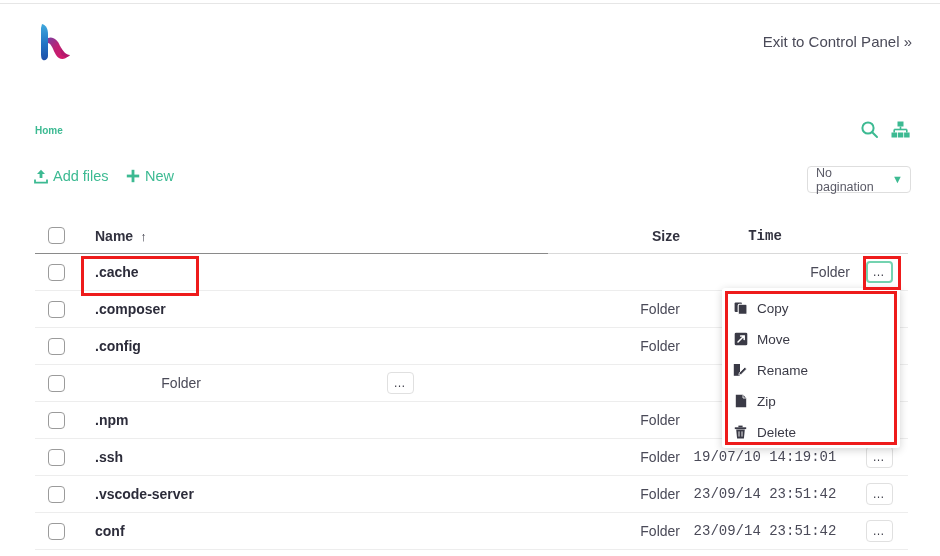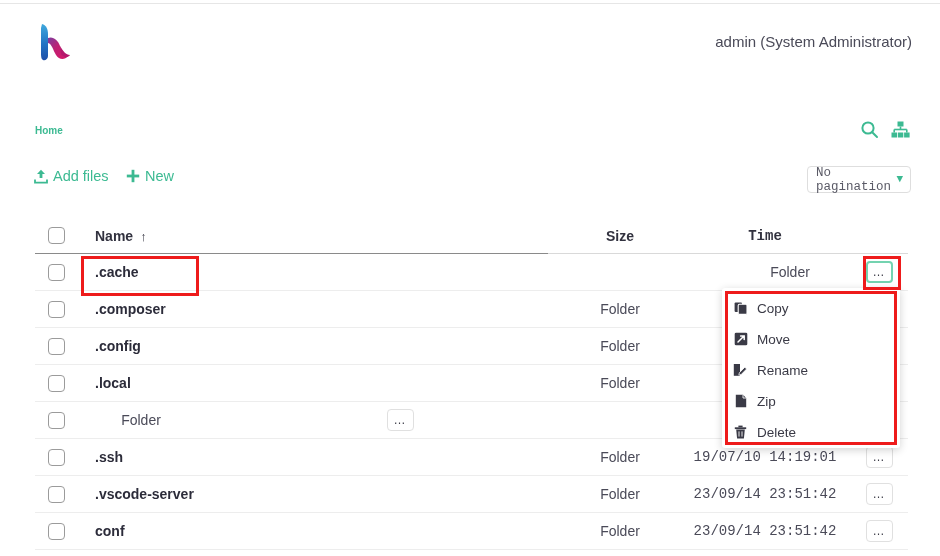--- a/index.html
+++ b/index.html
@@ -53,21 +53,21 @@
   }
   .act-addfiles { left: 34px; top: 6px; }
   .act-new { left: 126px; top: 6px; }
 
   .pagination-select {
     position: absolute; right: 29px; top: 4px;
     width: 104px; height: 27px;
     border: 1px solid #dedede; border-radius: 4px; background: #fff;
     display: flex; align-items: center; justify-content: space-between;
     padding: 0 7px 0 8px;
-    font-size: 12.5px; color: #5a5a66; cursor: pointer; font-family: Liberation Mono, monospace;
+    font-size: 12.5px; color: #5a5a66; cursor: pointer;
   }
   .chev { color: #3cba92; font-size: 11px; line-height: 1; }
 
   
   .table { position: absolute; left: 35px; top: 218px; width: 873px; }
   .thead {
     display: flex; align-items: center; height: 36px;
     border-bottom: 1px solid #8a8a8a;
     font-weight: bold; color: #32323f; font-size: 14px;
   }
@@ -75,21 +75,21 @@
     position: absolute; left: 513px; top: 35px; width: 360px; height: 1px;
     background: #d9d9d9;
   }
   .row {
     display: flex; align-items: center; height: 37px;
     border-bottom: 1px solid #ededed;
     font-size: 14px;
   }
   .c-check { width: 46px; flex: 0 0 46px; display: flex; align-items: center; padding-left: 13px; }
   .c-name  { flex: 1 1 auto; padding-left: 14px; }
-  .c-size  { width: 120px; flex: 0 0 120px; text-align: center; }
+  .c-size  { width: 120px; flex: 0 0 120px; text-align: right; }
   .c-time  { width: 170px; flex: 0 0 170px; text-align: center; font-family: Liberation Mono, monospace; }
   .c-act   { width: 58px; flex: 0 0 58px; display: flex; justify-content: center; }
 
   .thead .c-size, .thead .c-time { color: #32323f; }
   .row .c-name { font-weight: bold; color: #2c2c3a; }
   .row .c-size, .row .c-time { color: #4a4a58; font-weight: normal; }
 
   .cbox {
     width: 17px; height: 17px; border: 1px solid #9b9b9b;
     border-radius: 4px; background: #fff; cursor: pointer;
@@ -146,21 +146,21 @@
           <stop offset="45%" stop-color="#c01f72"></stop>
           <stop offset="100%" stop-color="#d6186a"></stop>
         </linearGradient>
       </defs>
       <path d="M8 6 C12 7 14 11 14 16 L14 38 C14 41 11 43 9 42 C7 41 7 38 7 35 L7 10 Z" fill="url(#gblue)"></path>
       <path d="M14 20 C19 18 24 22 26 28 C28 34 30 38 34 38 C31 42 25 42 22 37 C19 32 18 26 14 25 Z" fill="url(#gmag)"></path>
       <path d="M26 28 C29 33 32 37 36 37 C34 40 30 40 27 36 Z" fill="#b5186c"></path>
     </svg>
   </div>
   <div class="header-links">
-    <span>admin (System Administrator)</span>
+    <span>Exit to Control Panel »</span>
   </div>
 </div>
 
 <div class="crumbbar">
   <div class="crumb">Home</div>
   <div class="crumb-icons">
     <span class="icn">
       <svg width="19" height="19" viewBox="0 0 19 19">
         <circle cx="8" cy="8" r="5.6" fill="none" stroke="#3cba92" stroke-width="2"></circle>
         <line x1="12.2" y1="12.2" x2="17" y2="17" stroke="#3cba92" stroke-width="2" stroke-linecap="round"></line>
@@ -250,31 +250,31 @@
         <div class="c-size">Folder</div>
         <div class="c-time"></div>
         <div class="c-act">
           <span class="dots-btn">…</span>
         </div>
       </div>
       <div class="row">
         <div class="c-check">
           <span class="cbox"></span>
         </div>
-        <div class="c-name">.local</div>
         <div class="c-size">Folder</div>
         <div class="c-time"></div>
         <div class="c-act">
           <span class="dots-btn">…</span>
         </div>
       </div>
       <div class="row">
         <div class="c-check">
           <span class="cbox"></span>
         </div>
+        <div class="c-name">.npm</div>
         <div class="c-size">Folder</div>
         <div class="c-time"></div>
         <div class="c-act">
           <span class="dots-btn">…</span>
         </div>
       </div>
       <div class="row">
         <div class="c-check">
           <span class="cbox"></span>
         </div>

